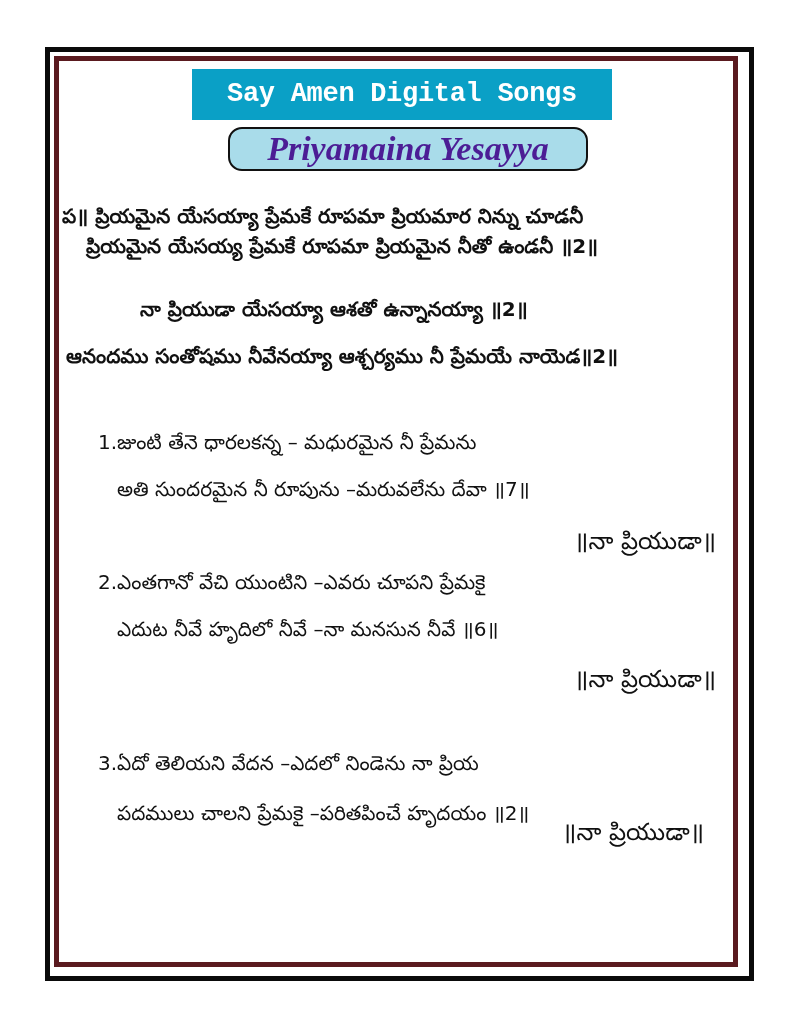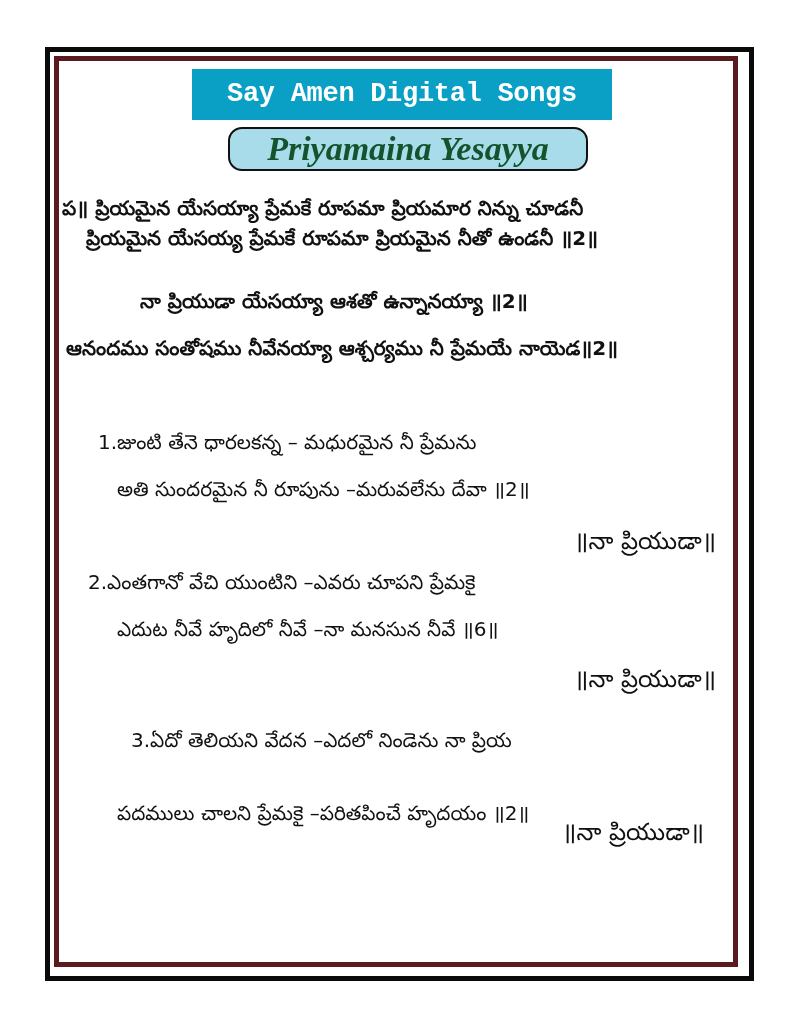--- a/index.html
+++ b/index.html
@@ -1,42 +1,42 @@
 <!DOCTYPE html>
 <html><head>
   <meta charset="utf-8">
   <style>
     html, body { margin: 0; padding: 0; background: #ffffff; }
     body { width: 791px; height: 1024px; position: relative; overflow: hidden; font-family: "DejaVu Sans", sans-serif; }
     .frame-outer { position: absolute; left: 45px; top: 47px; width: 699px; height: 924px; border: 5px solid #0a0a0a; box-sizing: content-box; }
     .frame-inner { position: absolute; left: 54px; top: 56px; width: 674px; height: 901px; border: 5px solid #5a1a1f; box-sizing: content-box; }
     .banner { position: absolute; left: 192px; top: 69px; width: 420px; height: 51px; background: #0aa0c6; color: #ffffff; font-family: Liberation Mono, monospace; font-weight: bold; font-size: 27px; line-height: 51px; text-align: center; letter-spacing: -0.3px; }
-    .title-pill { position: absolute; left: 228px; top: 127px; width: 360px; height: 44px; background: #a9dcea; border: 2px solid #111; border-radius: 14px; box-sizing: border-box; text-align: center; font-family: "Liberation Serif", serif; font-style: italic; font-weight: bold; font-size: 34px; line-height: 40px; color: #14532d; }
+    .title-pill { position: absolute; left: 228px; top: 127px; width: 360px; height: 44px; background: #a9dcea; border: 2px solid #111; border-radius: 14px; box-sizing: border-box; text-align: center; font-family: "Liberation Serif", serif; font-style: italic; font-weight: bold; font-size: 34px; line-height: 40px; color: #4c1d95; }
     .line { position: absolute; white-space: nowrap; color: #111; font-family: "DejaVu Sans", sans-serif; }
-    .chorus { font-size: 20px; font-weight: bold; }
+    .chorus { font-size: 20px; font-weight: bold; margin-top: 8px; }
     .verse { font-size: 20px; text-align: right; }
     .ref { font-size: 24px; }
   </style>
 </head>
 <body>
 
 <div class="frame-outer"></div>
 <div class="frame-inner"></div>
 
 <div class="banner">Say Amen Digital Songs Book</div>
 <div class="title-pill">Priyamaina Yesayya</div>
 
 <div class="line chorus" style="left:62px; top:196px;">ప॥ ప్రియమైన యేసయ్యా ప్రేమకే రూపమా ప్రియమార నిన్ను చూడనీ</div>
 <div class="line chorus" style="left:86px; top:226px;">ప్రియమైన యేసయ్య ప్రేమకే రూపమా ప్రియమైన నీతో ఉండనీ ॥2॥</div>
 <div class="line chorus" style="left:140px; top:289px;">నా ప్రియుడా యేసయ్యా ఆశతో ఉన్నానయ్యా ॥2॥</div>
 <div class="line chorus" style="left:66px; top:336px;">ఆనందము సంతోషము నీవేనయ్యా ఆశ్చర్యము నీ ప్రేమయే నాయెడ॥2॥</div>
 
 <div class="line verse" style="left:98px; top:430px;">1.జుంటి తేనె ధారలకన్న – మధురమైన నీ ప్రేమను</div>
-<div class="line verse" style="left:117px; top:477px;">అతి సుందరమైన నీ రూపును –మరువలేను దేవా ॥2॥</div>
+<div class="line verse" style="left:117px; top:477px;">అతి సుందరమైన నీ రూపును –మరువలేను దేవా ॥7॥</div>
 <div class="line ref" style="left:574px; top:527px;">॥నా ప్రియుడా॥</div>
 
-<div class="line verse" style="left:88px; top:570px;">2.ఎంతగానో వేచి యుంటిని –ఎవరు చూపని ప్రేమకై</div>
+<div class="line verse" style="left:98px; top:570px;">2.ఎంతగానో వేచి యుంటిని –ఎవరు చూపని ప్రేమకై</div>
 <div class="line verse" style="left:117px; top:617px;">ఎదుట నీవే హృదిలో నీవే –నా మనసున నీవే ॥6॥</div>
 <div class="line ref" style="left:574px; top:665px;">॥నా ప్రియుడా॥</div>
 
-<div class="line verse" style="left:98px; top:728px;margin-left:33px;">3.ఏదో తెలియని వేదన –ఎదలో నిండెను నా ప్రియ</div>
+<div class="line verse" style="left:98px; top:751px;">3.ఏదో తెలియని వేదన –ఎదలో నిండెను నా ప్రియ</div>
 <div class="line verse" style="left:117px; top:757px;margin-top:44px;">పదములు చాలని ప్రేమకై –పరితపించే హృదయం ॥2॥</div>
 <div class="line ref" style="left:562px; top:818px;">॥నా ప్రియుడా॥</div>
 
 </body></html>

